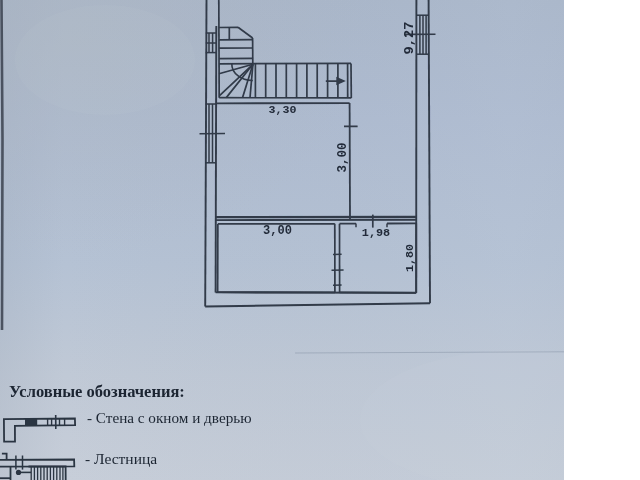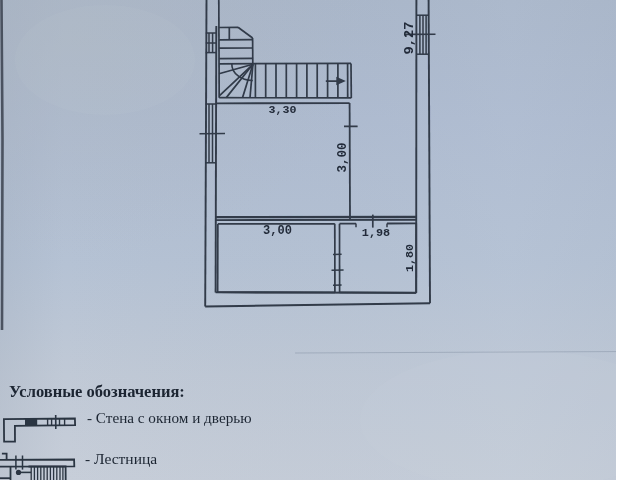--- a/index.html
+++ b/index.html
@@ -1,16 +1,16 @@
 <!DOCTYPE html>
 <html><head>
 <meta charset="utf-8">
 <style>
 html,body{margin:0;padding:0}
-#page{position:relative;width:616px;height:480px;overflow:hidden;
+#page{position:relative;width:564px;height:480px;overflow:hidden;
   background:#14b8a6;font-family:"Liberation Sans",sans-serif}
 svg{position:absolute;left:0;top:0}
 </style>
 </head>
 <body>
 <div id="page">
 <svg width="640" height="480" viewBox="0 0 640 480" xmlns="http://www.w3.org/2000/svg">
 <defs>
 <linearGradient id="bgv" x1="0" y1="0" x2="0" y2="1">
  <stop offset="0" stop-color="#a9b6c9"></stop>

